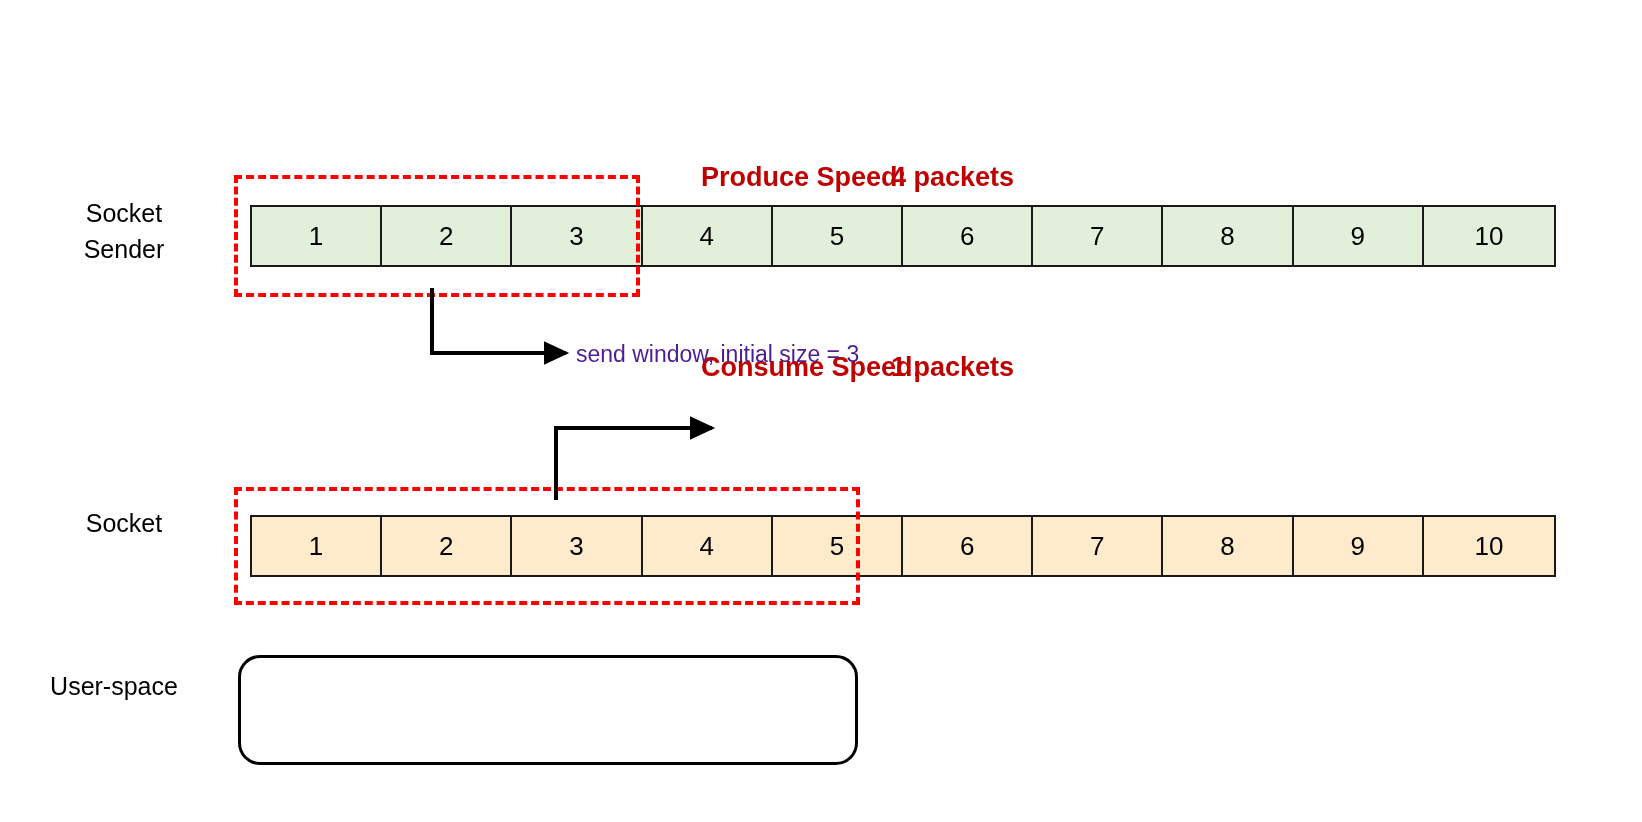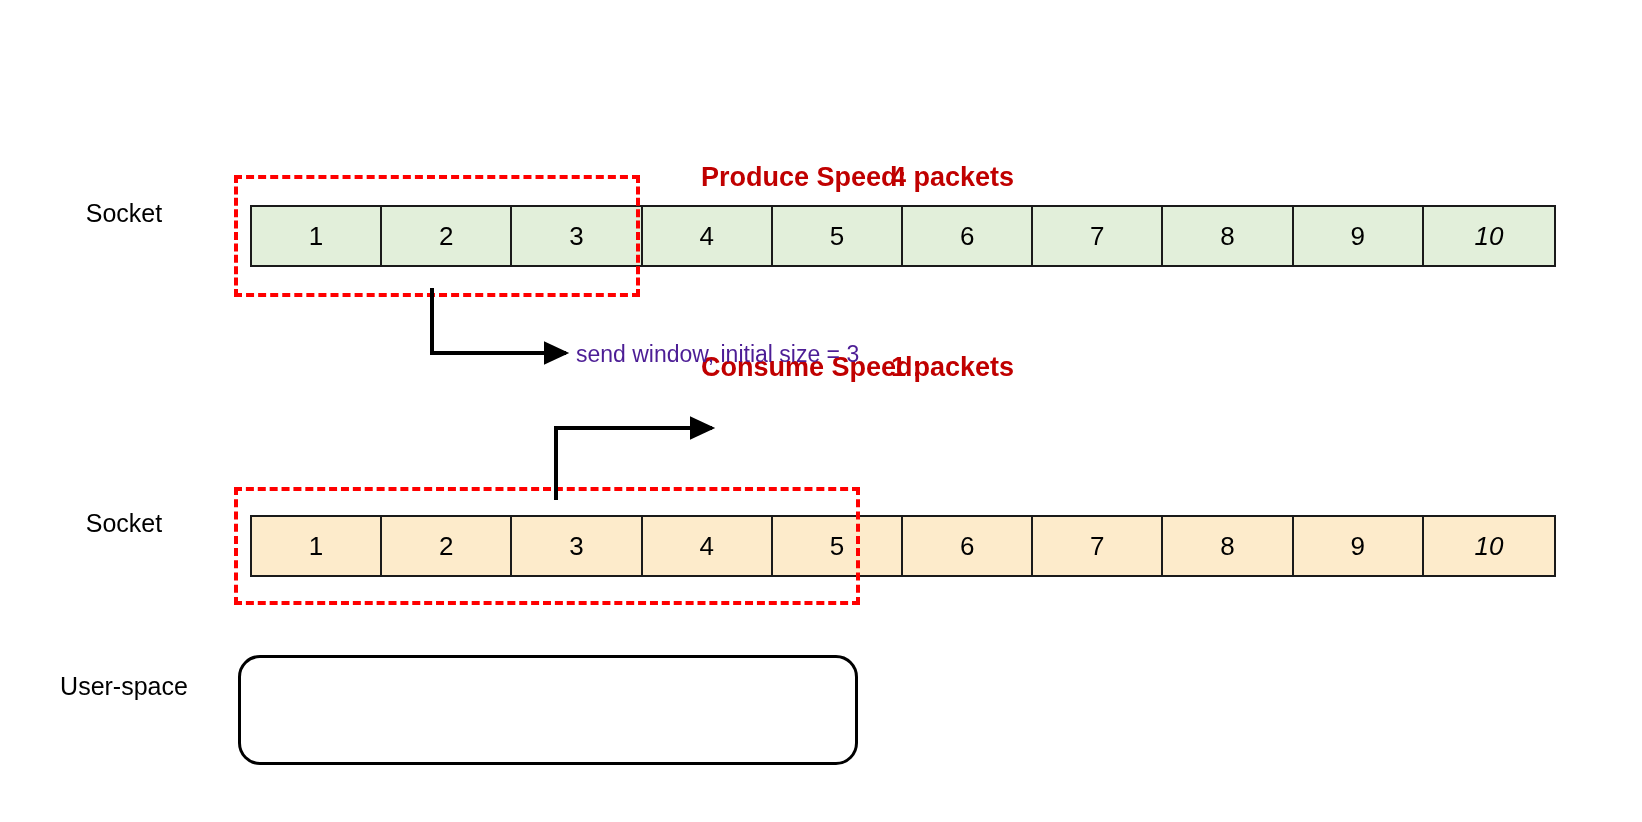--- a/index.html
+++ b/index.html
@@ -39,41 +39,41 @@
     color: #000000;
     font-size: 25px;
     line-height: 36px;
     text-align: center;
     width: 180px;
   }
   .row-label .ln { display: block; white-space: nowrap; }
 
   #label-sender   { left: 34px; top: 195px; }
   #label-receiver { left: 34px; top: 505px; }
-  #label-consumer { left: 34px; top: 668px; }
+  #label-consumer { left: 24px; top: 668px; }
 
   
   .packet-row {
     position: absolute;
     display: flex;
     border: 2px solid #1a1a1a;
     box-sizing: border-box;
     height: 62px;
   }
   .cell {
     width: 130.6px;
     border-right: 2px solid #1a1a1a;
     box-sizing: border-box;
     display: flex;
     align-items: center;
     justify-content: center;
     font-size: 26px;
     color: #000000;
   }
-  .cell:last-child { border-right: none; font-style: italic; }
+  .cell:last-child { border-right: none; }
 
   #sender-row {
     left: 250px;
     top: 205px;
     width: 1306px;
     background: #E2EFDA;
   }
   #receiver-row {
     left: 250px;
     top: 515px;
@@ -145,20 +145,21 @@
     <span class="speed-line speed-row-produce">
       <span class="speed-label">Produce Speed:</span><span class="speed-value">4 packets</span>
     </span>
     <span class="speed-line speed-row-consume">
       <span class="speed-label">Consume Speed:</span><span class="speed-value">1 packets</span>
     </span>
   </div>
 
   <div class="row-label" id="label-sender">
     <span class="ln">Socket</span>
+    <span class="ln">Sender</span>
   </div>
 
   <div class="row-label" id="label-receiver">
     <span class="ln">Socket</span>
   </div>
 
   <div class="row-label" id="label-consumer">
     <span class="ln">User-space</span>
   </div>
 

